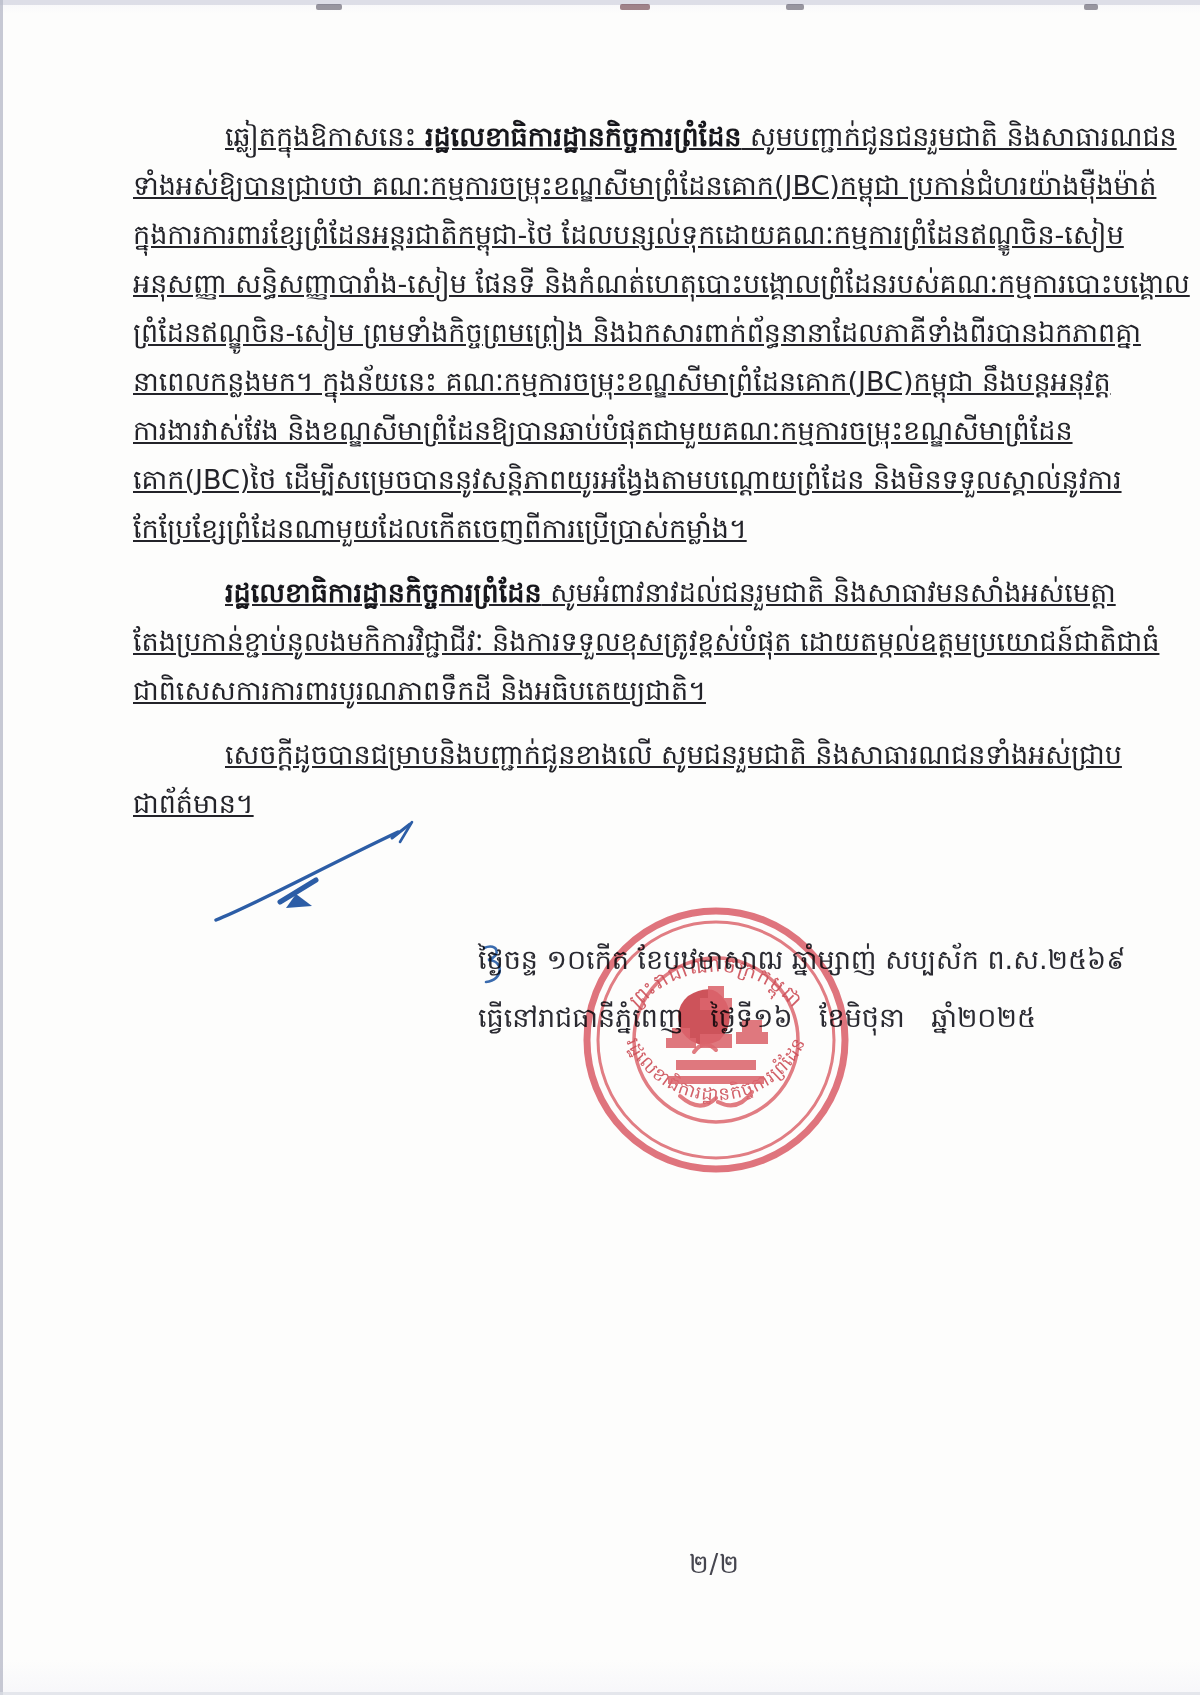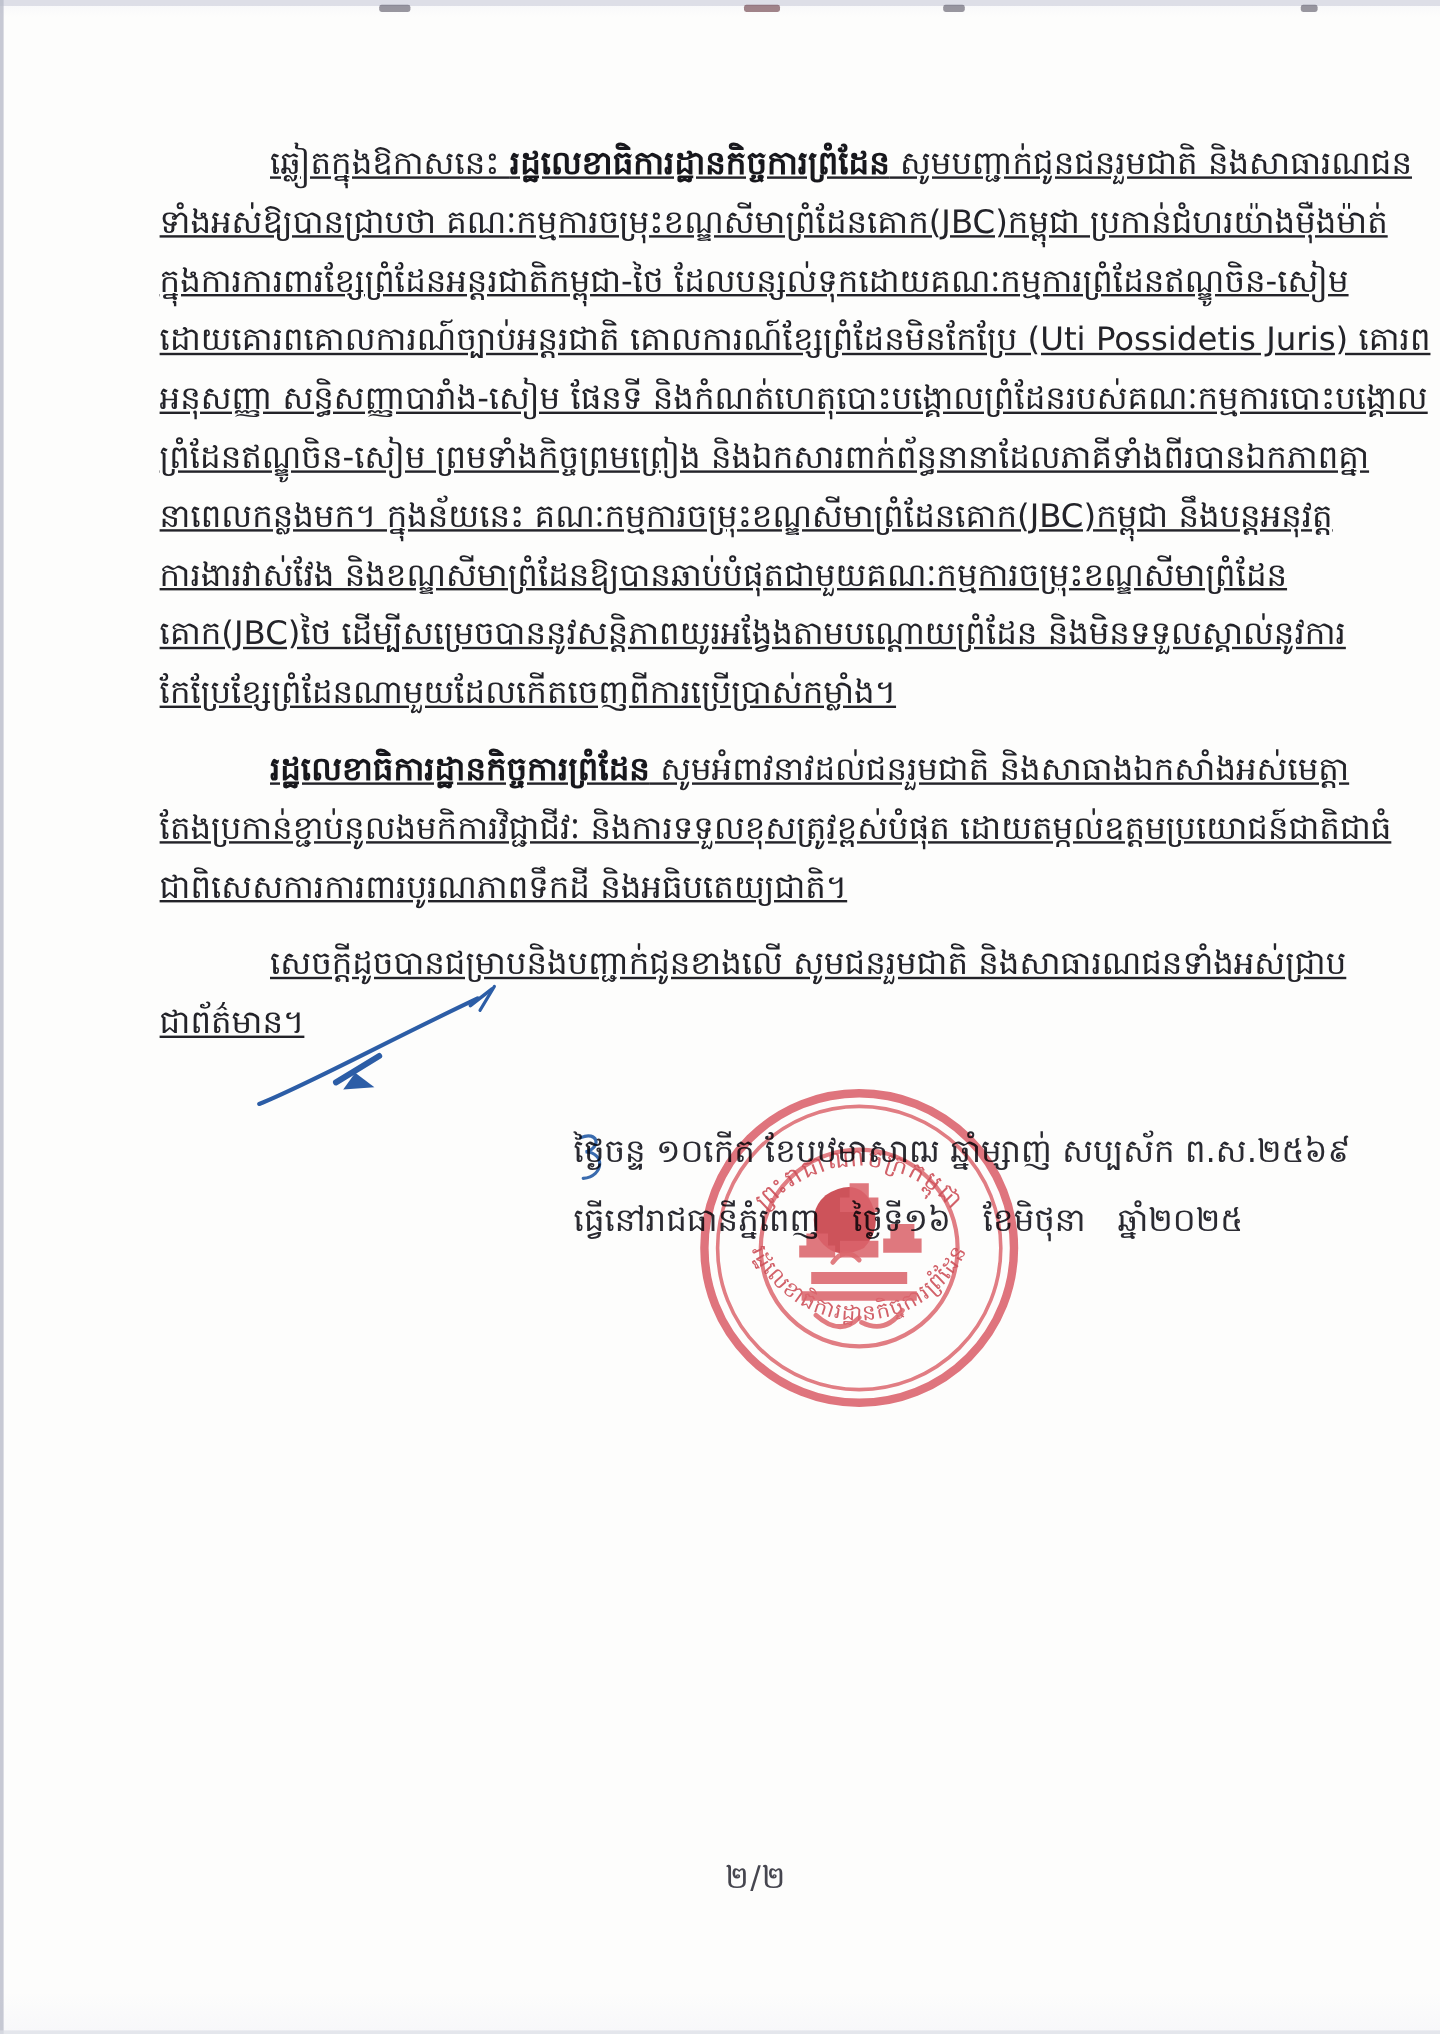--- a/index.html
+++ b/index.html
@@ -50,51 +50,50 @@
   .signature{
     position:absolute;left:200px;top:816px;width:250px;height:116px;
     mix-blend-mode:multiply;
   }
   .blue-mark{
     position:absolute;left:478px;top:942px;width:30px;height:48px;
     mix-blend-mode:multiply;
   }
   .page-number{
     position:absolute;left:520px;top:1548px;width:220px;
-    text-align:center;font-size:26px;color:#46464f;letter-spacing:1px;
+    text-align:right;font-size:26px;color:#46464f;letter-spacing:1px;
   }
 </style>
 </head>
 <body>
 
 <div class="page">
 
   <div class="edge-top"></div>
   <div class="edge-left"></div>
   <div class="edge-bottom"></div>
   <div class="dash d1"></div>
   <div class="dash d2"></div>
   <div class="dash d3"></div>
   <div class="dash d4"></div>
 
   <div class="doc-body">
       <div class="para">
         <div class="line first"><span>ឆ្លៀតក្នុងឱកាសនេះ </span><span class="b">រដ្ឋលេខាធិការដ្ឋានកិច្ចការព្រំដែន</span><span> សូមបញ្ជាក់ជូនជនរួមជាតិ និងសាធារណជន</span></div>
         <div class="line"><span>ទាំងអស់ឱ្យបានជ្រាបថា គណៈកម្មការចម្រុះខណ្ឌសីមាព្រំដែនគោក(JBC)កម្ពុជា ប្រកាន់ជំហរយ៉ាងម៉ឺងម៉ាត់</span></div>
         <div class="line"><span>ក្នុងការការពារខ្សែព្រំដែនអន្តរជាតិកម្ពុជា-ថៃ ដែលបន្សល់ទុកដោយគណៈកម្មការព្រំដែនឥណ្ឌូចិន-សៀម</span></div>
-        <div class="line"><span>ដោយគោរពគោលការណ៍ច្បាប់អន្តរជាតិ គោលការណ៍ខ្សែព្រំដែនមិនកែប្រែ (Uti Possidetis Juris) គោរព</span></div>
         <div class="line"><span>អនុសញ្ញា សន្ធិសញ្ញាបារាំង-សៀម ផែនទី និងកំណត់ហេតុបោះបង្គោលព្រំដែនរបស់គណៈកម្មការបោះបង្គោល</span></div>
         <div class="line"><span>ព្រំដែនឥណ្ឌូចិន-សៀម ព្រមទាំងកិច្ចព្រមព្រៀង និងឯកសារពាក់ព័ន្ធនានាដែលភាគីទាំងពីរបានឯកភាពគ្នា</span></div>
         <div class="line"><span>នាពេលកន្លងមក។ ក្នុងន័យនេះ គណៈកម្មការចម្រុះខណ្ឌសីមាព្រំដែនគោក(JBC)កម្ពុជា នឹងបន្តអនុវត្ត</span></div>
         <div class="line"><span>ការងារវាស់វែង និងខណ្ឌសីមាព្រំដែនឱ្យបានឆាប់បំផុតជាមួយគណៈកម្មការចម្រុះខណ្ឌសីមាព្រំដែន</span></div>
         <div class="line"><span>គោក(JBC)ថៃ ដើម្បីសម្រេចបាននូវសន្តិភាពយូរអង្វែងតាមបណ្ដោយព្រំដែន និងមិនទទួលស្គាល់នូវការ</span></div>
         <div class="line last"><span>កែប្រែខ្សែព្រំដែនណាមួយដែលកើតចេញពីការប្រើប្រាស់កម្លាំង។</span></div>
       </div>
       <div class="para">
-        <div class="line first"><span class="b">រដ្ឋលេខាធិការដ្ឋានកិច្ចការព្រំដែន</span><span> សូមអំពាវនាវដល់ជនរួមជាតិ និងសាធាងឯកសាំងអស់មេត្តា</span></div>
+        <div class="line first"><span class="b">រដ្ឋលេខាធិការដ្ឋានកិច្ចការព្រំដែន</span><span> សូមអំពាវនាវដល់ជនរួមជាតិ និងសាធាវមនសាំងអស់មេត្តា</span></div>
         <div class="line"><span>តែងប្រកាន់ខ្ជាប់នូលងមកិការវិជ្ជាជីវៈ និងការទទួលខុសត្រូវខ្ពស់បំផុត ដោយតម្កល់ឧត្តមប្រយោជន៍ជាតិជាធំ</span></div>
         <div class="line last"><span>ជាពិសេសការការពារបូរណភាពទឹកដី និងអធិបតេយ្យជាតិ។</span></div>
       </div>
       <div class="para">
         <div class="line first"><span>សេចក្ដីដូចបានជម្រាបនិងបញ្ជាក់ជូនខាងលើ សូមជនរួមជាតិ និងសាធារណជនទាំងអស់ជ្រាប</span></div>
         <div class="line last"><span>ជាព័ត៌មាន។</span></div>
       </div>
     </div>
 
   <div class="date-block">

